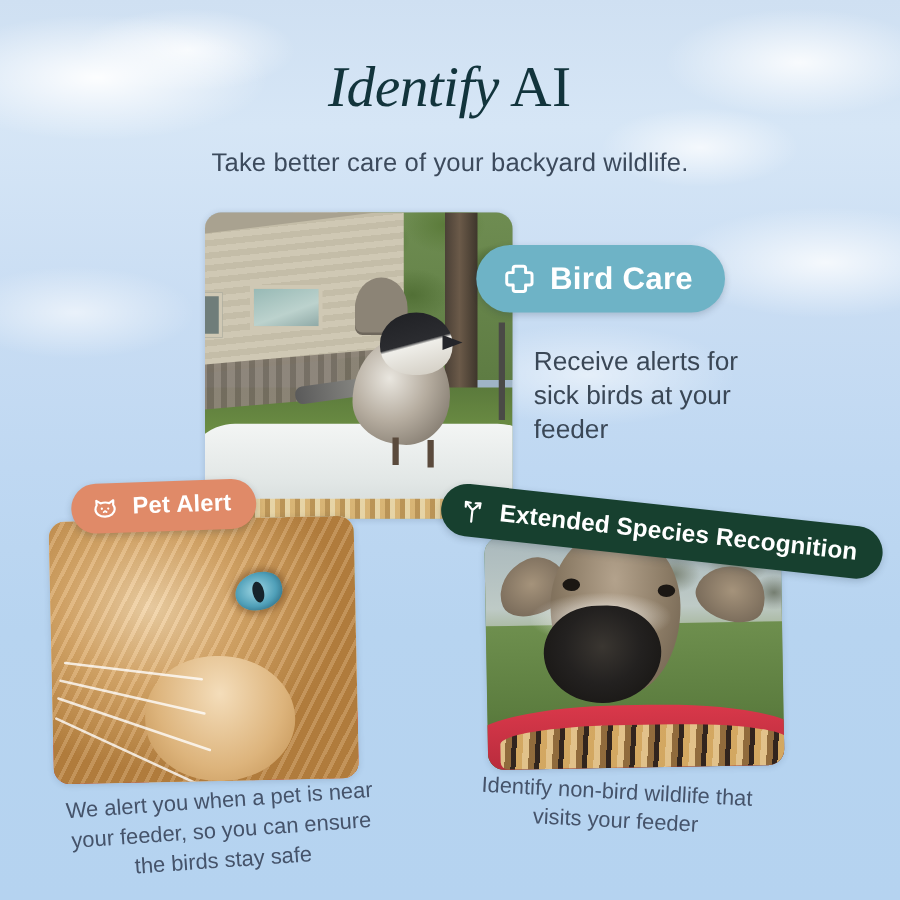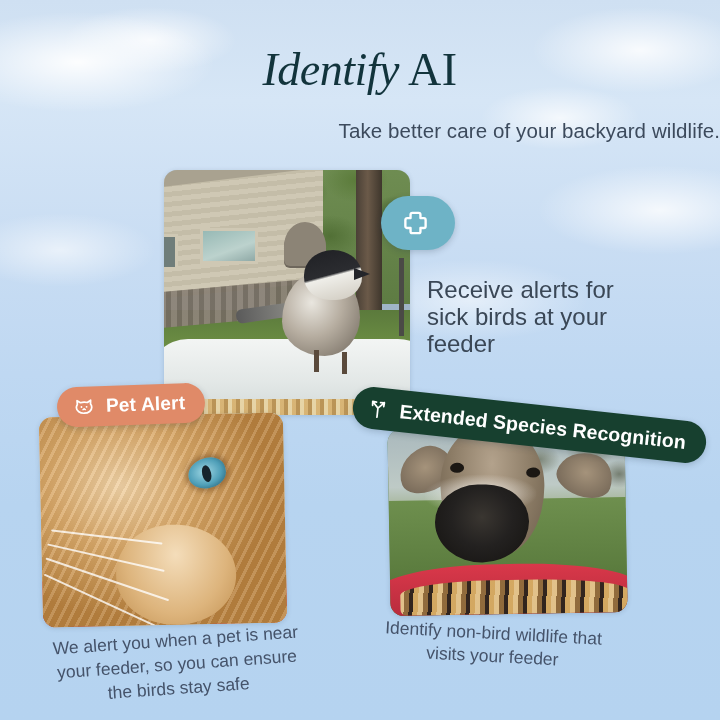--- a/index.html
+++ b/index.html
@@ -157,35 +157,35 @@
   #badge-bird{left:381px;top:196px;height:54px;padding:0 26px 0 21px;font-size:25px;letter-spacing:.2px;}
   #badge-pet{left:57px;top:385px;height:40px;padding:0 20px 0 16px;font-size:19px;
     transform:rotate(-2deg);letter-spacing:.2px;}
   #badge-species{left:352px;top:404px;height:42px;padding:0 20px 0 14px;font-size:19.5px;
     transform:rotate(6.2deg);letter-spacing:.1px;}
 
   .badge-icon{display:flex;align-items:center;justify-content:center;flex:0 0 auto;}
 
   
   #desc-bird{position:absolute;left:427px;top:276px;width:190px;
-    color:#3a4756;font-size:24px;line-height:27px;text-align:left;}
+    color:#3a4756;font-size:21px;line-height:27px;text-align:left;}
   #cap-pet{position:absolute;left:52px;top:628px;width:250px;
     color:#45536a;font-size:17.5px;line-height:24px;text-align:center;transform:rotate(-4deg);}
   #cap-deer{position:absolute;left:372px;top:622px;width:242px;
     color:#45536a;font-size:17.5px;line-height:23px;text-align:center;transform:rotate(3deg);}
 </style>
 </head>
 <body>
 
 <div id="stage">
 
   <div class="title" style="color: rgb(18, 52, 60);">
     <span class="ital">Identify</span><span class="ai">AI</span>
   </div>
-  <div class="subtitle" style="color: rgb(60, 74, 92); text-align: right;">Take better care of your backyard wildlife.</div>
+  <div class="subtitle" style="color: rgb(60, 74, 92);">Take better care of your backyard wildlife.</div>
 
   <div class="photo" id="photo-bird">
     <div class="bird-sky"></div>
     <div class="bird-trees"></div>
     <div class="bird-trunk"></div>
     <div class="bird-lawn"></div>
     <div class="bird-house"></div>
     <div class="bird-roof"></div>
     <div class="bird-window"></div>
     <div class="bird-window2"></div>
@@ -235,20 +235,21 @@
     <div class="deer-dish"></div>
     <div class="deer-seeds"></div>
   </div>
 
   <div class="badge" id="badge-bird" style="background: rgb(110, 179, 198);">
     <span class="badge-icon">
       <svg width="27" height="27" viewBox="0 0 24 24" aria-hidden="true">
         <path d="M9.2 2.6h5.6a1.6 1.6 0 0 1 1.6 1.6v3h3a1.6 1.6 0 0 1 1.6 1.6v5.6a1.6 1.6 0 0 1-1.6 1.6h-3v3a1.6 1.6 0 0 1-1.6 1.6H9.2a1.6 1.6 0 0 1-1.6-1.6v-3h-3A1.6 1.6 0 0 1 3 14.4V8.8a1.6 1.6 0 0 1 1.6-1.6h3v-3A1.6 1.6 0 0 1 9.2 2.6z" fill="none" stroke="#ffffff" stroke-width="2.1" stroke-linejoin="round"></path>
       </svg>
     </span>
+    <span>Bird Care</span>
   </div>
 
   <div class="badge" id="badge-pet" style="background: rgb(224, 138, 104);">
     <span class="badge-icon">
       <svg width="22" height="22" viewBox="0 0 24 24" aria-hidden="true">
         <path d="M4.6 5.2l.2 4.1A7.4 6.6 0 0 0 3.6 13c0 3.6 3.8 6.2 8.4 6.2s8.4-2.6 8.4-6.2a7.4 6.6 0 0 0-1.2-3.7l.2-4.1-3.6 2.4a12 12 0 0 0-7.6 0L4.6 5.2z" fill="none" stroke="#ffffff" stroke-width="1.9" stroke-linejoin="round"></path>
         <circle cx="9.2" cy="12.3" r="1" fill="#ffffff"></circle>
         <circle cx="14.8" cy="12.3" r="1" fill="#ffffff"></circle>
         <path d="M12 14.4l-1.3.9M12 14.4l1.3.9" fill="none" stroke="#ffffff" stroke-width="1.5" stroke-linecap="round"></path>
       </svg>

